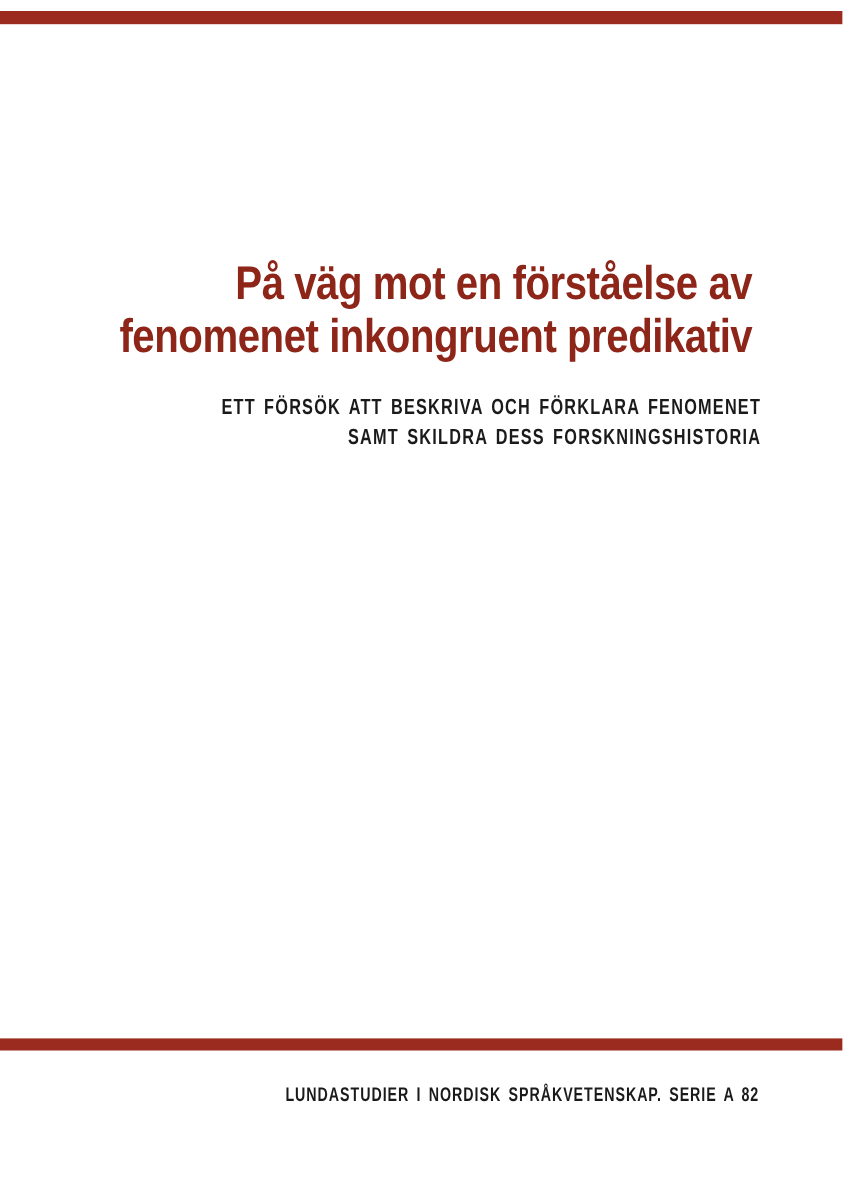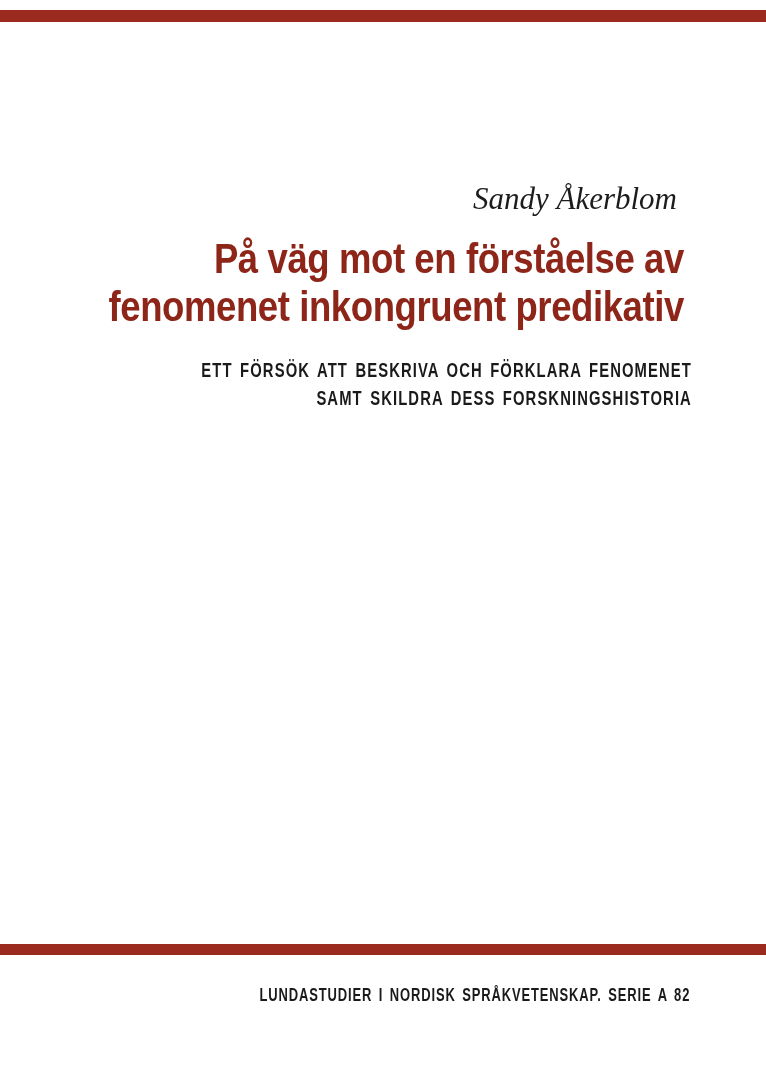--- a/index.html
+++ b/index.html
@@ -55,21 +55,20 @@
     transform:scaleX(0.72);transform-origin:100% 50%;
   }
 </style>
 </head>
 <body>
 
 <div class="page">
 
   <div class="rule top" style="background: rgb(154, 43, 30);"></div>
 
-  <div class="author">Sandy Åkerblom</div>
 
   <div class="title" style="color: rgb(142, 37, 25);">
     <div>På väg mot en förståelse av</div>
     <div>fenomenet inkongruent predikativ</div>
   </div>
 
   <div class="subtitle" style="color: rgb(26, 26, 26);">
     <div>ETT FÖRSÖK ATT BESKRIVA OCH FÖRKLARA FENOMENET</div>
     <div>SAMT SKILDRA DESS FORSKNINGSHISTORIA</div>
   </div>

